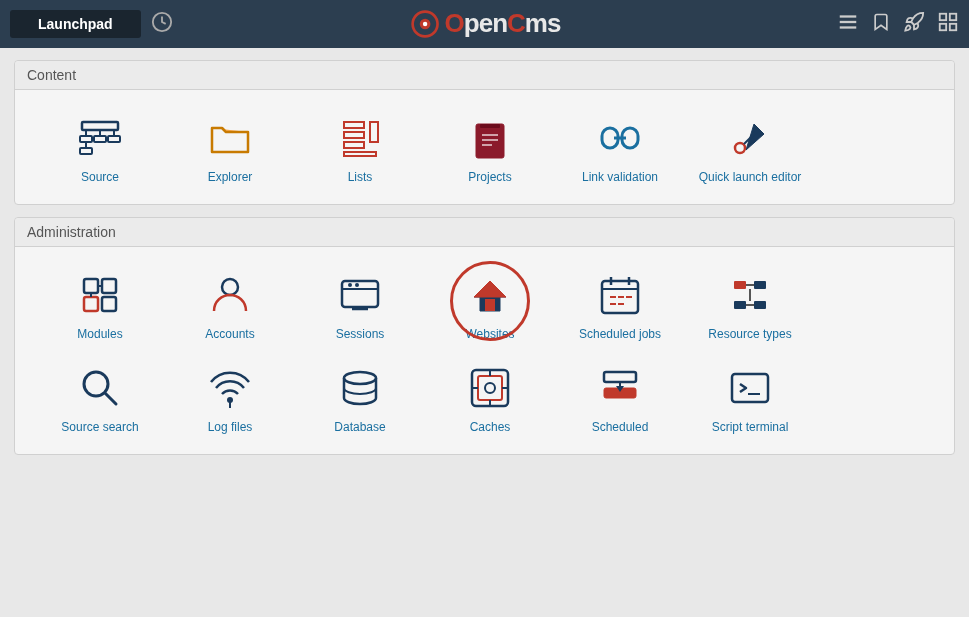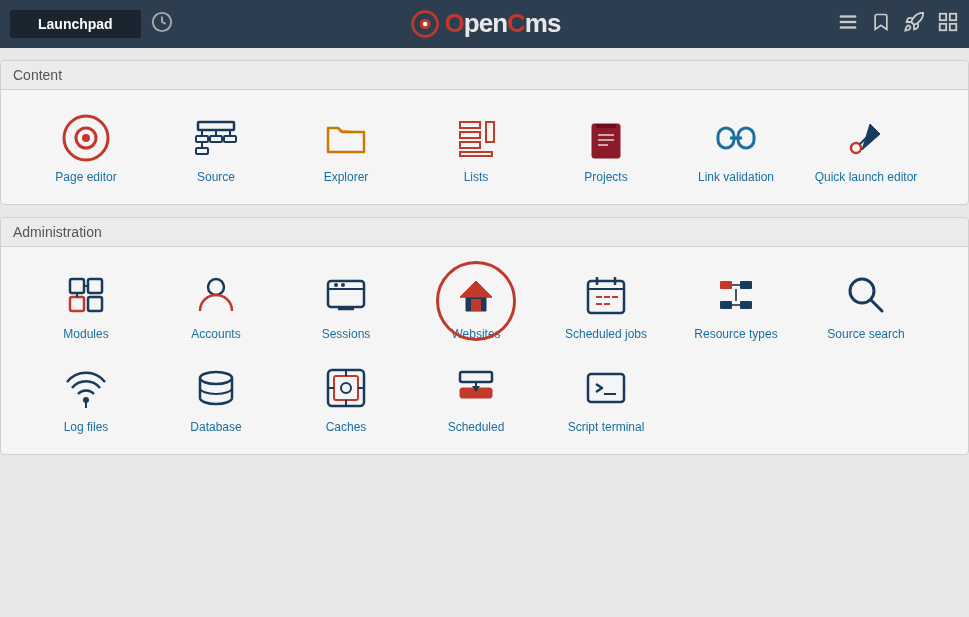--- a/index.html
+++ b/index.html
@@ -60,21 +60,21 @@
       gap: 12px;
     }
     .header-icon {
       color: #ccc;
       font-size: 20px;
       cursor: pointer;
     }
 
     
     .main {
-      padding: 12px 0;
+      padding: 12px 14px;
     }
 
     
     .section {
       background: #f5f5f5;
       border: 1px solid #d0d0d0;
       border-radius: 4px;
       margin-bottom: 12px;
     }
     .section-title {
@@ -193,30 +193,20 @@
     </span>
   </div>
 </div>
 
 <div class="main">
 
   <div class="section">
     <div class="section-title">Content</div>
     <div class="section-body">
 
-      <div class="app-item">
-        <div class="app-icon">
-          <svg width="48" height="48" viewBox="0 0 48 48">
-            <circle cx="24" cy="24" r="22" fill="none" stroke="#c0392b" stroke-width="3"></circle>
-            <circle cx="24" cy="24" r="10" fill="none" stroke="#c0392b" stroke-width="3"></circle>
-            <circle cx="24" cy="24" r="4" fill="#c0392b"></circle>
-          </svg>
-        </div>
-        <span class="app-label">Page editor</span>
-      </div>
 
       <div class="app-item">
         <div class="app-icon">
           <svg width="48" height="48" viewBox="0 0 48 48">
             <rect x="6" y="8" width="36" height="8" rx="1" fill="none" stroke="#1a3a5c" stroke-width="2.5"></rect>
             <line x1="10" y1="16" x2="10" y2="22" stroke="#1a3a5c" stroke-width="2"></line>
             <line x1="24" y1="16" x2="24" y2="22" stroke="#1a3a5c" stroke-width="2"></line>
             <line x1="38" y1="16" x2="38" y2="22" stroke="#1a3a5c" stroke-width="2"></line>
             <rect x="4" y="22" width="12" height="6" rx="1" fill="none" stroke="#1a3a5c" stroke-width="2"></rect>
             <rect x="18" y="22" width="12" height="6" rx="1" fill="none" stroke="#1a3a5c" stroke-width="2"></rect>

